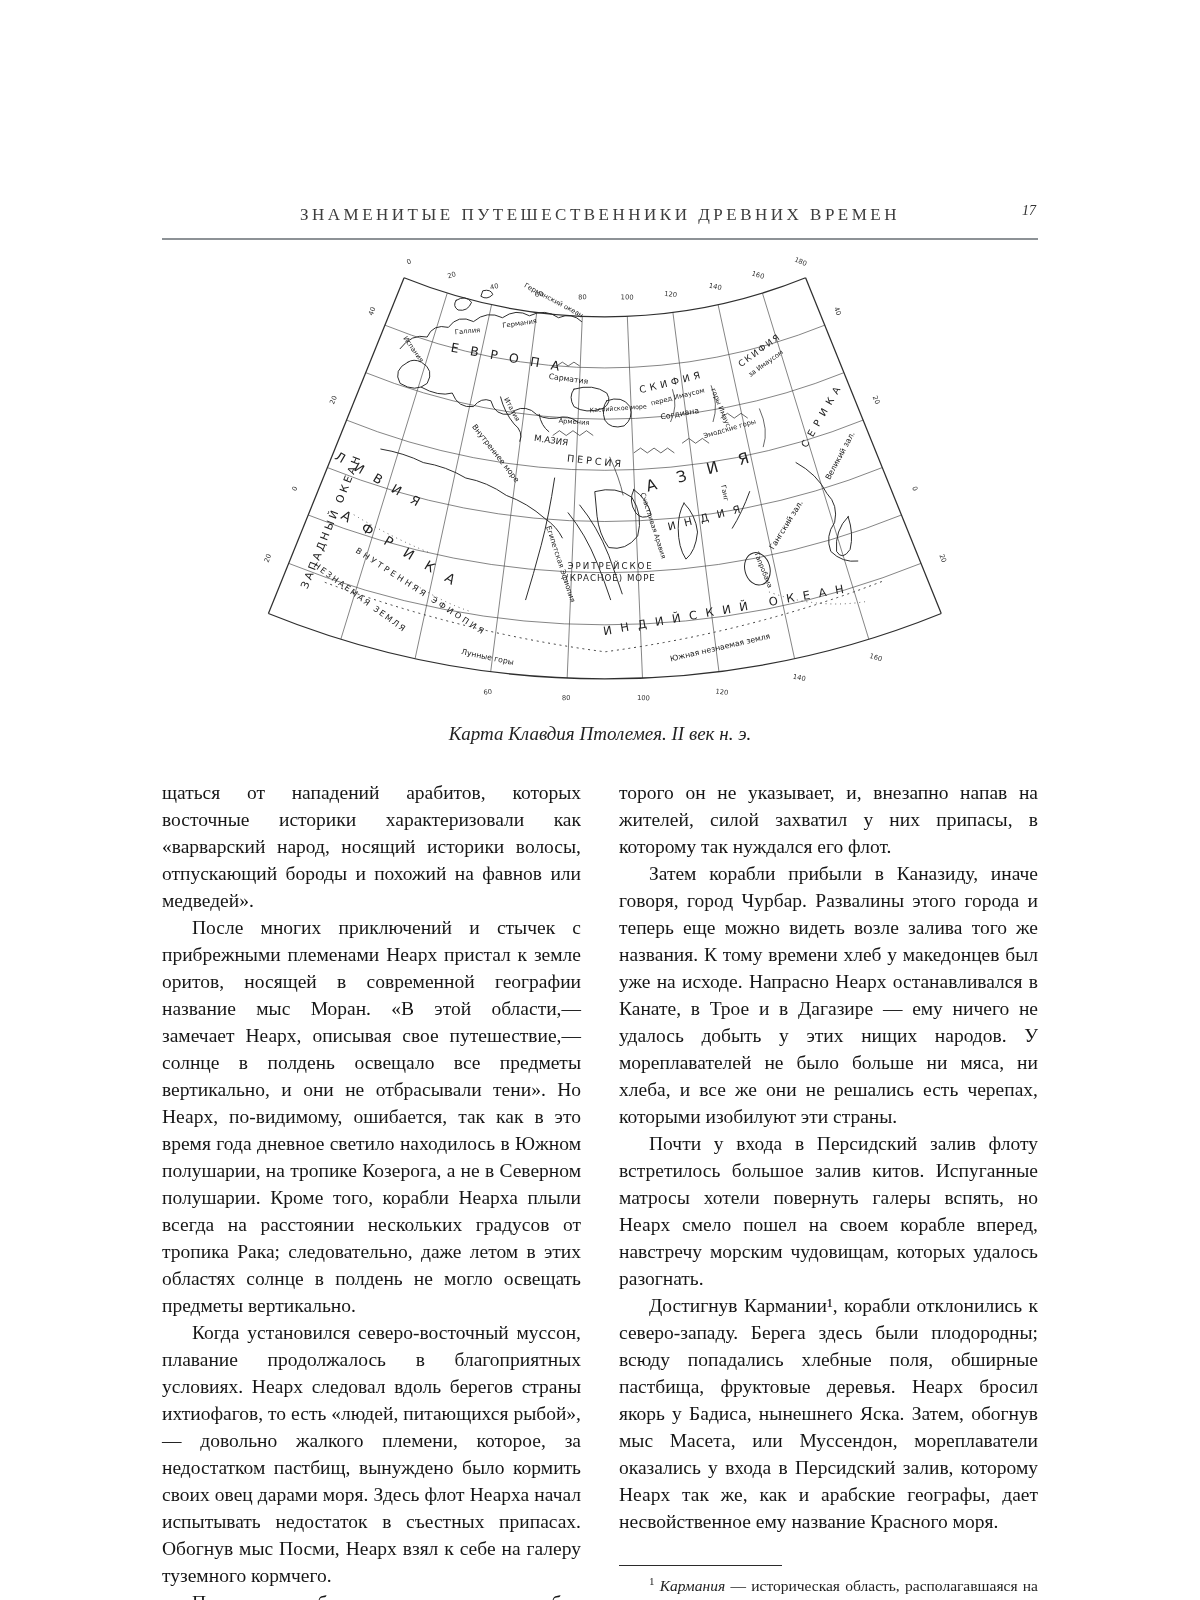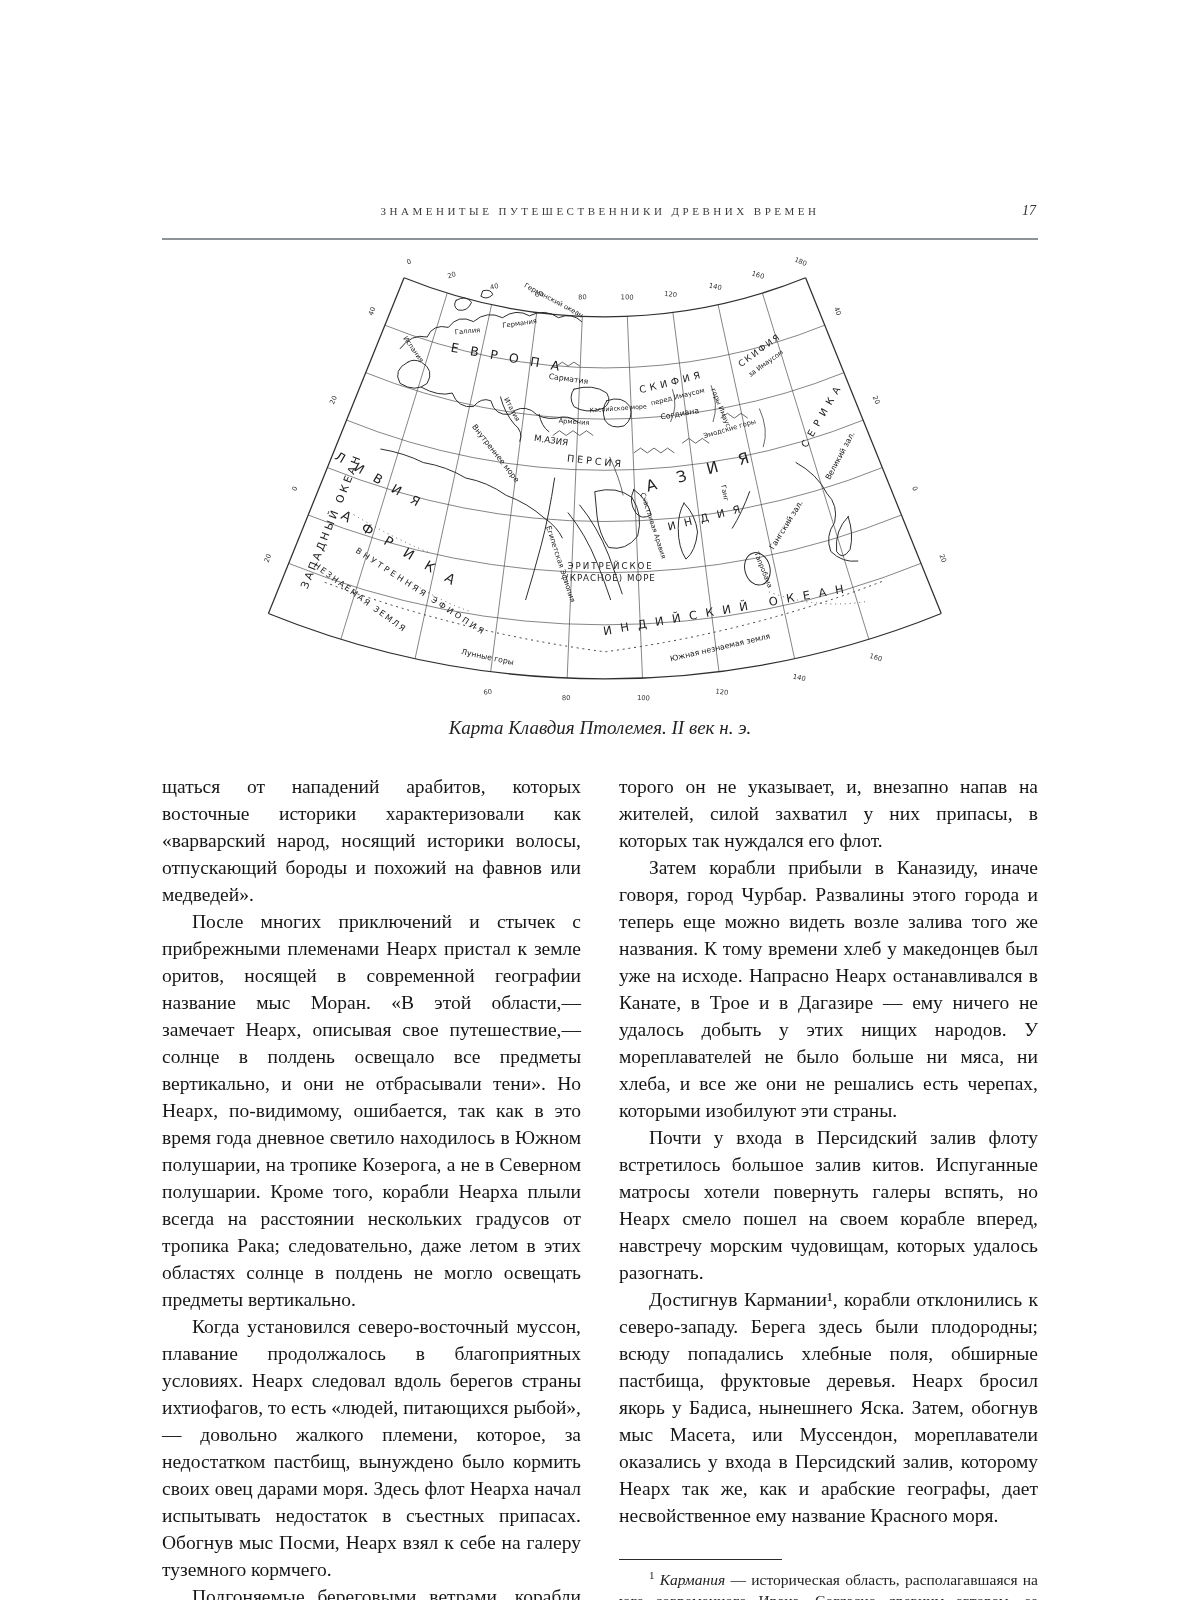--- a/index.html
+++ b/index.html
@@ -2,38 +2,38 @@
 <html lang="ru"><head>
 <meta charset="utf-8">
 <style>
   html,body{margin:0;padding:0;background:#ffffff;}
   body{width:1200px;min-height:1600px;position:relative;color:#1c1c1c;
        font-family:"Liberation Serif","DejaVu Serif",serif;}
   .page{width:876px;margin:0 auto;padding-top:205px;position:relative;}
 
   
   .runhead{position:relative;height:26px;}
-  .runhead-title{display:block;text-align:center;font-size:11px;letter-spacing:3.5px;
+  .runhead-title{display:block;text-align:center;font-size:17px;letter-spacing:3.5px;
       color:#3d3d3d;text-transform:uppercase;font-weight:400;}
   .runhead-page{position:absolute;right:2px;top:-2px;font-style:italic;font-size:14px;color:#333;}
   .runhead-rule{margin-top:7px;border:0;border-top:2.5px solid #8d9296;height:0;}
 
   
   .figure{margin-top:14px;text-align:center;}
   .mapwrap{width:696px;margin:0 auto;}
   svg.map{width:696px;height:449px;display:block;}
   svg.map .grid{stroke:#4a4a4a;stroke-width:.7;fill:none;}
   svg.map .frame{stroke:#2f2f2f;stroke-width:1.3;fill:none;}
   svg.map .coast{stroke:#262626;stroke-width:1;fill:none;stroke-linecap:round;}
   svg.map .thin{stroke:#3a3a3a;stroke-width:.8;fill:none;}
   svg.map .stip{stroke:#555;stroke-width:1;fill:none;stroke-dasharray:1 4;}
   svg.map .dotc{stroke:#333;stroke-width:1;fill:none;stroke-dasharray:2 4;}
   svg.map text{fill:#222;font-family:"DejaVu Sans","Liberation Sans",sans-serif;text-anchor:middle;}
   svg.map text.mtick{fill:#333;}
-  .caption{margin-top:14px;font-style:italic;font-size:19px;color:#222;}
+  .caption{margin-top:20px;font-style:italic;font-size:19px;color:#222;}
 
   
   .cols{display:flex;gap:38px;margin-top:34px;}
   .col{width:419px;text-align:justify;font-size:19.5px;line-height:27px;color:#161616;}
   .col p{margin:0;text-indent:30px;}
   .col .ptxt p:first-child{text-indent:0;}
   sup{font-size:11px;line-height:0;}
 
   .footnote{margin-top:30px;}
   .fn-rule{width:163px;border-top:1.6px solid #2b2b2b;margin-bottom:9px;}
@@ -194,21 +194,21 @@
     <div class="col">
       <div class="ptxt">
           <p>щаться от нападений арабитов, которых восточные историки характеризовали как «варварский народ, носящий историки волосы, отпускающий бороды и похожий на фавнов или медведей».</p>
           <p>После многих приключений и стычек с прибрежными племенами Неарх пристал к земле оритов, носящей в современной географии название мыс Моран. «В этой области,— замечает Неарх, описывая свое путешествие,— солнце в полдень освещало все предметы вертикально, и они не отбрасывали тени». Но Неарх, по-видимому, ошибается, так как в это время года дневное светило находилось в Южном полушарии, на тропике Козерога, а не в Северном полушарии. Кроме того, корабли Неарха плыли всегда на расстоянии нескольких градусов от тропика Рака; следовательно, даже летом в этих областях солнце в полдень не могло освещать предметы вертикально.</p>
           <p>Когда установился северо-восточный муссон, плавание продолжалось в благоприятных условиях. Неарх следовал вдоль берегов страны ихтиофагов, то есть «людей, питающихся рыбой»,— довольно жалкого племени, которое, за недостатком пастбищ, вынуждено было кормить своих овец дарами моря. Здесь флот Неарха начал испытывать недостаток в съестных припасах. Обогнув мыс Посми, Неарх взял к себе на галеру туземного кормчего.</p>
           <p>Подгоняемые береговыми ветрами, корабли Неарха успешно продвигались вперед. Берег становился менее бесплодным. Там и сям попадались деревья. Неарх причалил к городу ихтиофагов, названия ко-</p>
         </div>
     </div>
     <div class="col">
       <div class="ptxt">
-          <p>торого он не указывает, и, внезапно напав на жителей, силой захватил у них припасы, в которых так нуждался его флот.</p>
+          <p>торого он не указывает, и, внезапно напав на жителей, силой захватил у них припасы, в которому так нуждался его флот.</p>
           <p>Затем корабли прибыли в Каназиду, иначе говоря, город Чурбар. Развалины этого города и теперь еще можно видеть возле залива того же названия. К тому времени хлеб у македонцев был уже на исходе. Напрасно Неарх останавливался в Канате, в Трое и в Дагазире — ему ничего не удалось добыть у этих нищих народов. У мореплавателей не было больше ни мяса, ни хлеба, и все же они не решались есть черепах, которыми изобилуют эти страны.</p>
           <p>Почти у входа в Персидский залив флоту встретилось большое залив китов. Испуганные матросы хотели повернуть галеры вспять, но Неарх смело пошел на своем корабле вперед, навстречу морским чудовищам, которых удалось разогнать.</p>
           <p>Достигнув Кармании¹, корабли отклонились к северо-западу. Берега здесь были плодородны; всюду попадались хлебные поля, обширные пастбища, фруктовые деревья. Неарх бросил якорь у Бадиса, нынешнего Яска. Затем, обогнув мыс Масета, или Муссендон, мореплаватели оказались у входа в Персидский залив, которому Неарх так же, как и арабские географы, дает несвойственное ему название Красного моря.</p>
         </div>
       <div class="footnote">
         <div class="fn-rule"></div>
         <p class="fn-text"><sup>1</sup>&nbsp;<i>Кармания</i> <span>— историческая область, располагавшаяся на юге современного Ирана. Согласно древним авторам, ее населяли кочевники, питавшиеся рыбой (ихтиофаги).</span></p>
       </div>
     </div>
   </div>

